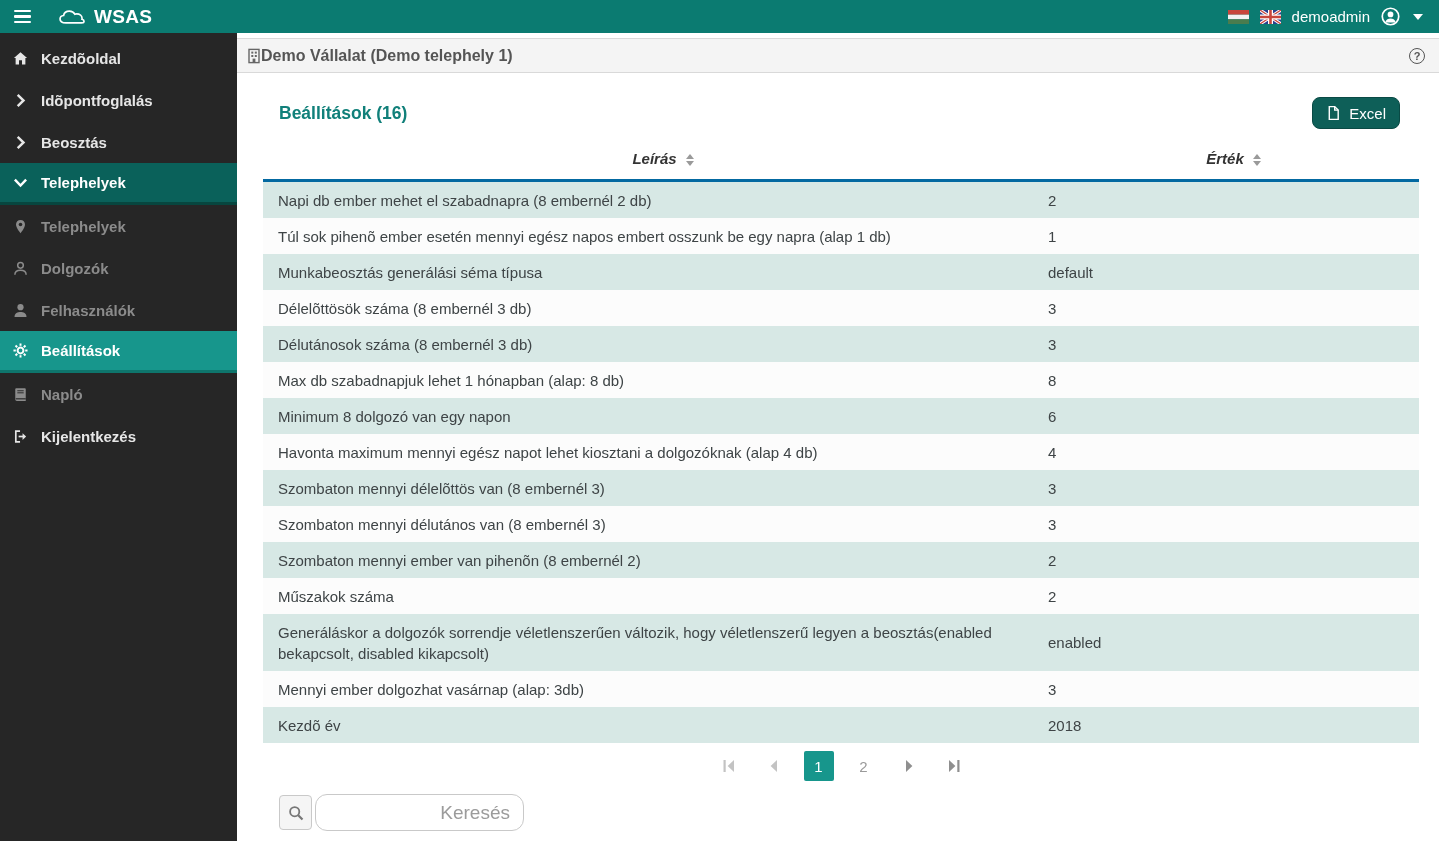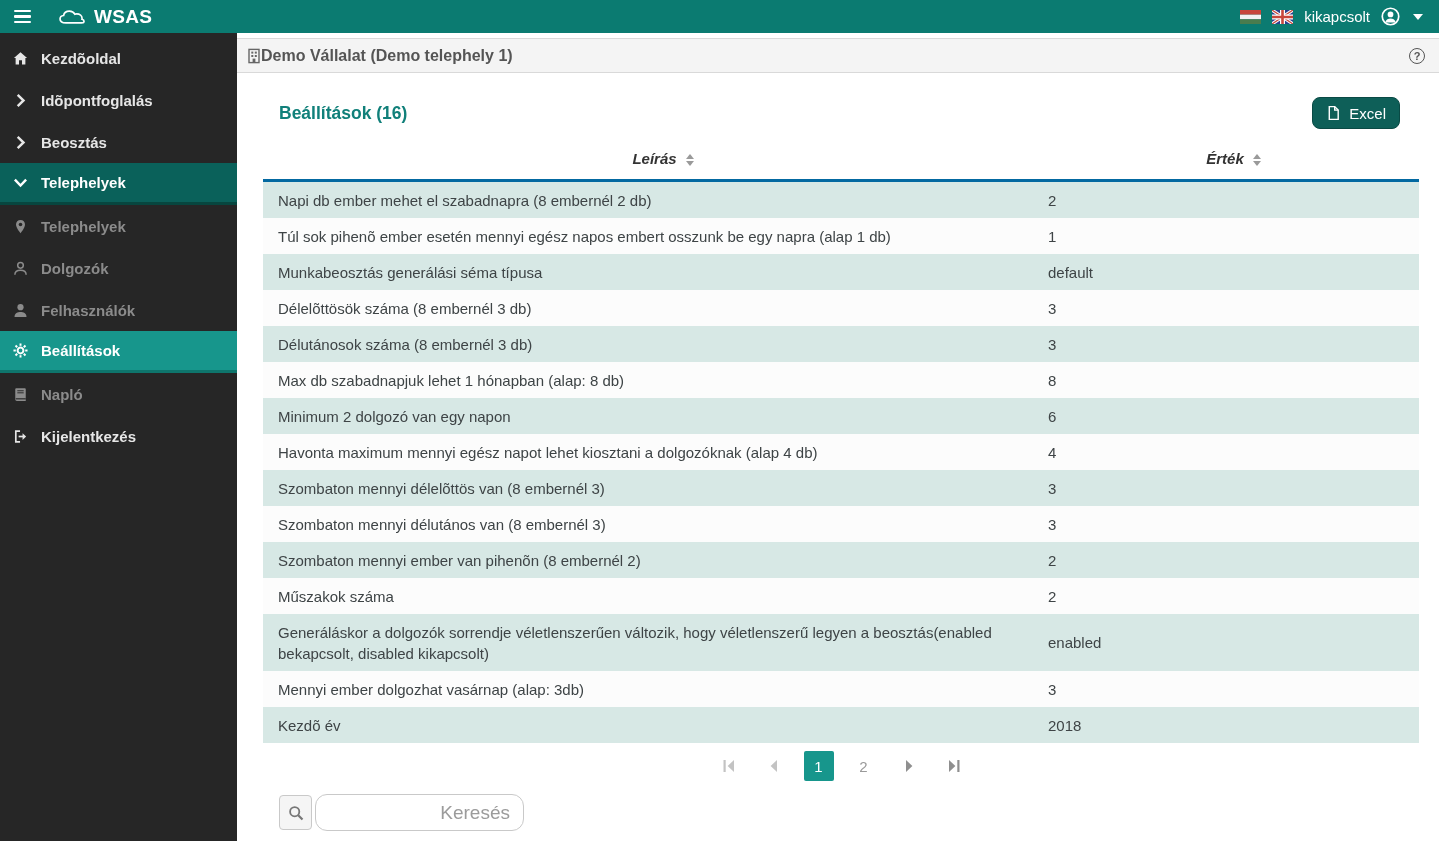--- a/index.html
+++ b/index.html
@@ -203,21 +203,21 @@
         <rect y="4.7" width="21" height="4.6" fill="#f2f2f2"></rect>
         <rect y="9.3" width="21" height="4.7" fill="#4a7c4e"></rect>
       </svg>
     <svg class="flag" width="21" height="14" viewBox="0 0 21 14">
         <rect width="21" height="14" fill="#2b3f8e"></rect>
         <path d="M0 0 21 14M21 0 0 14" stroke="#fff" stroke-width="3.2"></path>
         <path d="M0 0 21 14M21 0 0 14" stroke="#c8463c" stroke-width="1.3"></path>
         <path d="M10.5 0V14M0 7H21" stroke="#fff" stroke-width="5"></path>
         <path d="M10.5 0V14M0 7H21" stroke="#c8463c" stroke-width="2.6"></path>
       </svg>
-    <span>kikapcsolt</span>
+    <span>demoadmin</span>
     <span style="color:#fff">
         <svg width="19" height="19">
           <use href="#i-user-circle"></use>
         </svg>
       </span>
     <span class="caret-down"></span>
   </div>
 </header>
 
 <nav class="sidebar">
@@ -386,21 +386,21 @@
             <td>Délutánosok száma (8 embernél 3 db)</td>
             <td class="val">3</td>
           </tr>
 
           <tr>
             <td>Max db szabadnapjuk lehet 1 hónapban (alap: 8 db)</td>
             <td class="val">8</td>
           </tr>
 
           <tr>
-            <td>Minimum 2 dolgozó van egy napon</td>
+            <td>Minimum 8 dolgozó van egy napon</td>
             <td class="val">6</td>
           </tr>
 
           <tr>
             <td>Havonta maximum mennyi egész napot lehet kiosztani a dolgozóknak (alap 4 db)</td>
             <td class="val">4</td>
           </tr>
 
           <tr>
             <td>Szombaton mennyi délelõttös van (8 embernél 3)</td>

